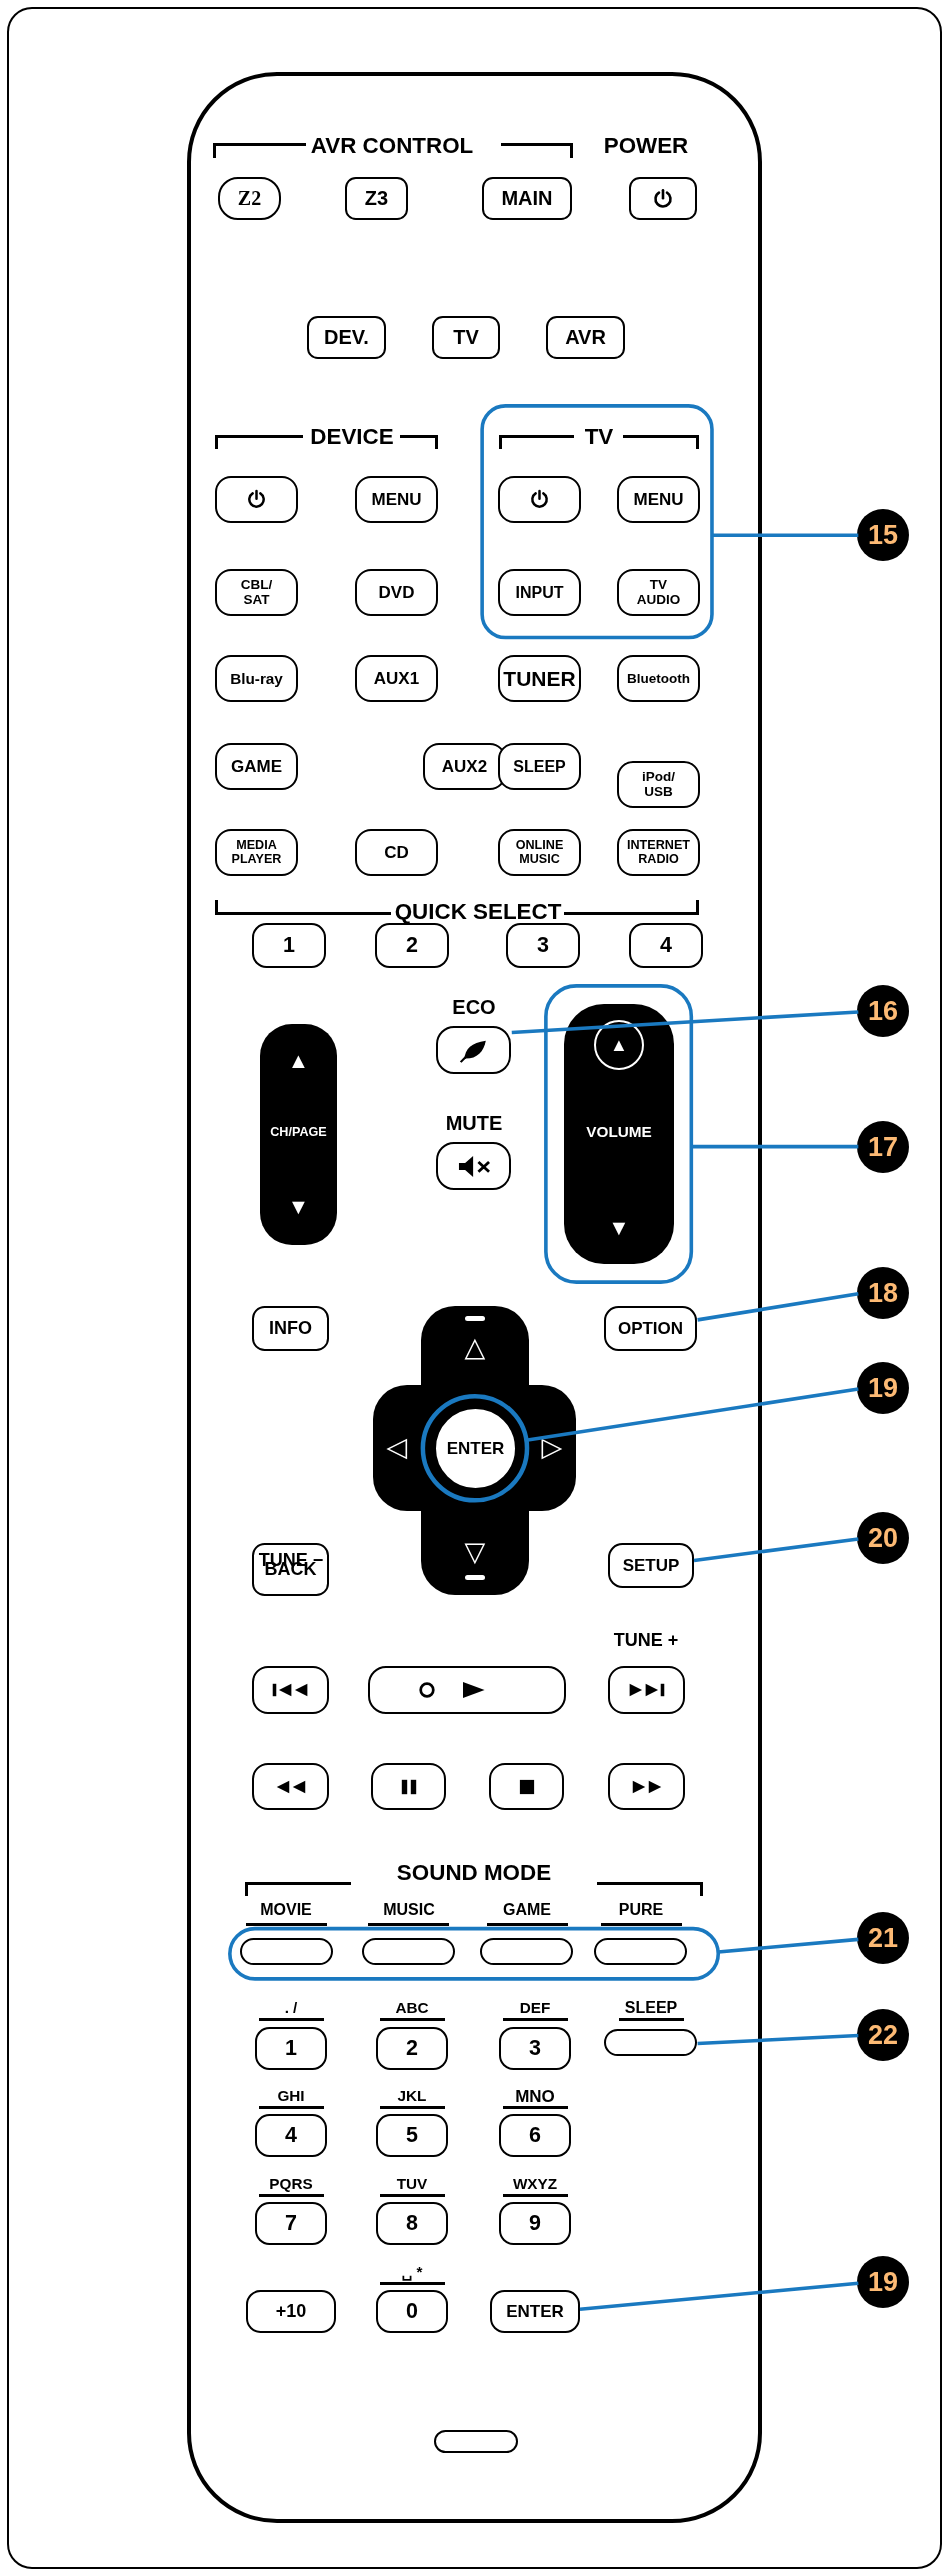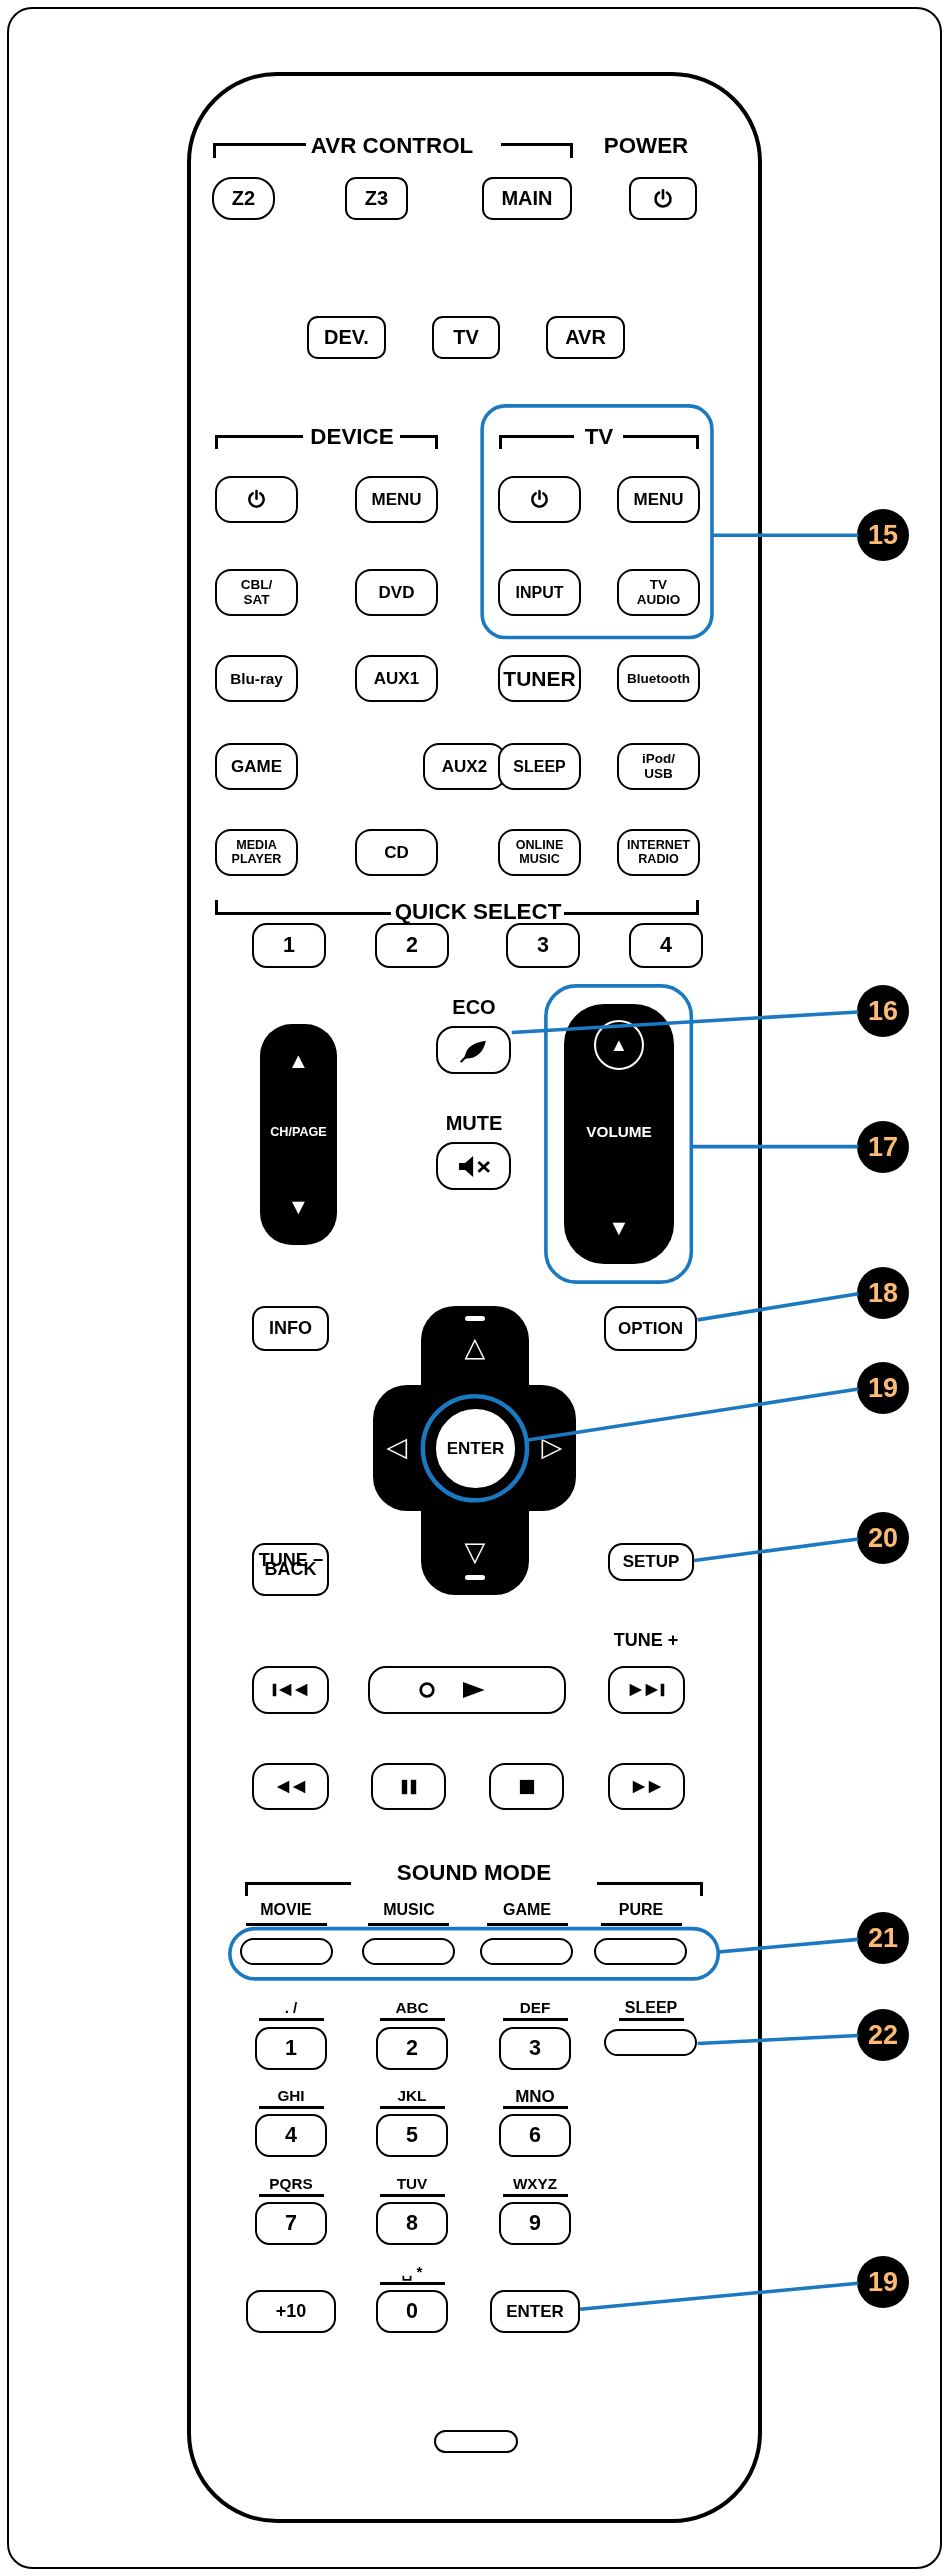--- a/index.html
+++ b/index.html
@@ -29,21 +29,21 @@
   <div class="frame"></div>
   <div class="remote"></div>
 
   <div class="lbl" style="left:392px;top:135px;font-size:22.4px;">AVR CONTROL</div>
   <div class="line" style="left:213px;top:143px;width:93px;height:2.7px;"></div>
   <div class="line" style="left:213px;top:143px;width:2.7px;height:15.3px;"></div>
   <div class="line" style="left:501px;top:143px;width:72px;height:2.7px;"></div>
   <div class="line" style="left:570px;top:143px;width:2.7px;height:15.3px;"></div>
   <div class="lbl" style="left:646px;top:135px;font-size:22.4px;">POWER</div>
 
-  <div class="btn" style="left:212px;top:177px;width:63px;height:43px;border-radius:20px;font-size:20px;">Z2</div>
+  <div class="btn" style="left:218px;top:177px;width:63px;height:43px;border-radius:20px;font-size:20px;font-family:Liberation Serif, serif;">Z2</div>
   <div class="btn" style="left:345px;top:177px;width:63px;height:43px;border-radius:10.8px;font-size:20px;">Z3</div>
   <div class="btn" style="left:482px;top:177px;width:90px;height:43px;border-radius:10.8px;font-size:20px;">MAIN</div>
   <div class="btn" style="left:629px;top:177px;width:68px;height:43px;border-radius:10.8px;">
     <span>
         <svg width="24" height="24" viewBox="0 0 24 24" fill="none" stroke="#000" stroke-width="2.6" stroke-linecap="round">
           <path d="M12 3.2v8"></path>
           <path d="M8 5.6a7.5 7.5 0 1 0 8 0"></path>
         </svg>
       </span>
   </div>
@@ -91,21 +91,21 @@
 AUDIO</div>
 
   <div class="btn g" style="left:215px;top:655px;font-size:15.3px;">Blu-ray</div>
   <div class="btn g" style="left:355px;top:655px;font-size:17px;">AUX1</div>
   <div class="btn g" style="left:498px;top:655px;font-size:21px;">TUNER</div>
   <div class="btn g" style="left:617px;top:655px;font-size:13.5px;">Bluetooth</div>
 
   <div class="btn g" style="left:215px;top:743px;font-size:17px;">GAME</div>
   <div class="btn g" style="left:375px;top:743px;font-size:17px;margin-left:48px;">AUX2</div>
   <div class="btn g" style="left:498px;top:743px;font-size:16px;">SLEEP</div>
-  <div class="btn g ml" style="left:617px;top:743px;font-size:13.5px;">iPod/
+  <div class="btn g ml" style="left:617px;top:761px;font-size:13.5px;">iPod/
 USB</div>
 
   <div class="btn g ml" style="left:215px;top:829px;font-size:12.6px;">MEDIA
 PLAYER</div>
   <div class="btn g" style="left:355px;top:829px;font-size:17px;">CD</div>
   <div class="btn g ml" style="left:498px;top:829px;font-size:12.6px;">ONLINE
 MUSIC</div>
   <div class="btn g ml" style="left:617px;top:829px;font-size:12.6px;">INTERNET
 RADIO</div>
 
@@ -158,21 +158,21 @@
   <div class="rocker" style="left:373px;top:1385px;width:203px;height:126px;border-radius:34px;"></div>
   <div class="dash" style="left:465px;top:1316px;width:20px;height:4.5px;"></div>
   <div class="dash" style="left:465px;top:1575px;width:20px;height:4.5px;"></div>
   <span class="tri" style="left:475px;top:1347px;">△</span>
   <span class="tri" style="left:475px;top:1552px;">▽</span>
   <span class="tri" style="left:397px;top:1447px;">◁</span>
   <span class="tri" style="left:552px;top:1447px;">▷</span>
   <div class="btn" style="left:434px;top:1407px;width:83px;height:83px;border-radius:50%;font-size:17px;">ENTER</div>
 
   <div class="btn" style="left:252px;top:1543px;width:77px;height:53px;border-radius:12.6px;font-size:18px;">BACK</div>
-  <div class="btn" style="left:608px;top:1543px;width:86px;height:38px;border-radius:14.4px;font-size:17px;">SETUP</div>
+  <div class="btn" style="left:608px;top:1543px;width:86px;height:45px;border-radius:14.4px;font-size:17px;">SETUP</div>
 
   <div class="lbl" style="left:291px;top:1551px;font-size:18px;">TUNE −</div>
   <div class="lbl" style="left:646px;top:1631px;font-size:18px;">TUNE +</div>
 
   <div class="btn" style="left:252px;top:1666px;width:77px;height:48px;border-radius:16px;">
     <span>
         <svg width="41" height="16" viewBox="0 0 46 18">
           <rect x="3" y="2" width="4" height="14"></rect>
           <path d="M24 2 L10 9 L24 16 Z"></path>
           <path d="M42 2 L28 9 L42 16 Z"></path>

